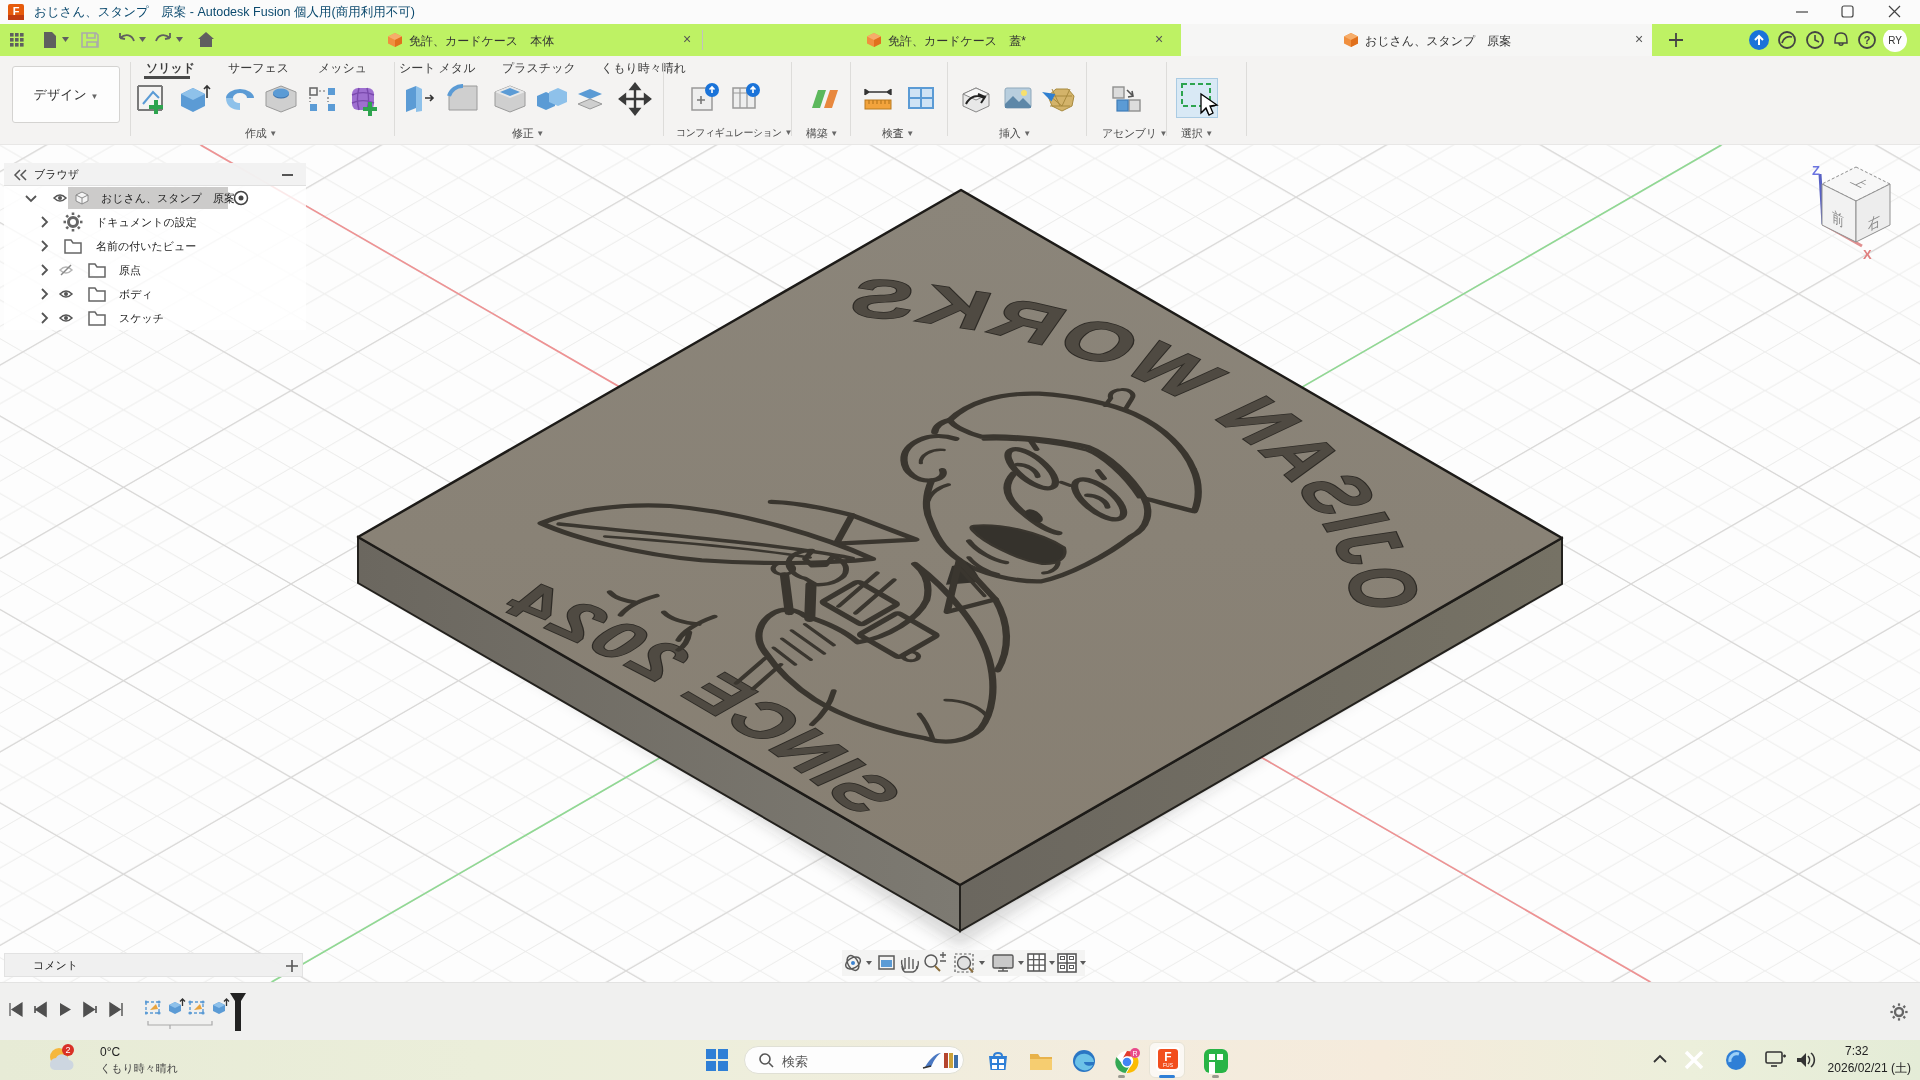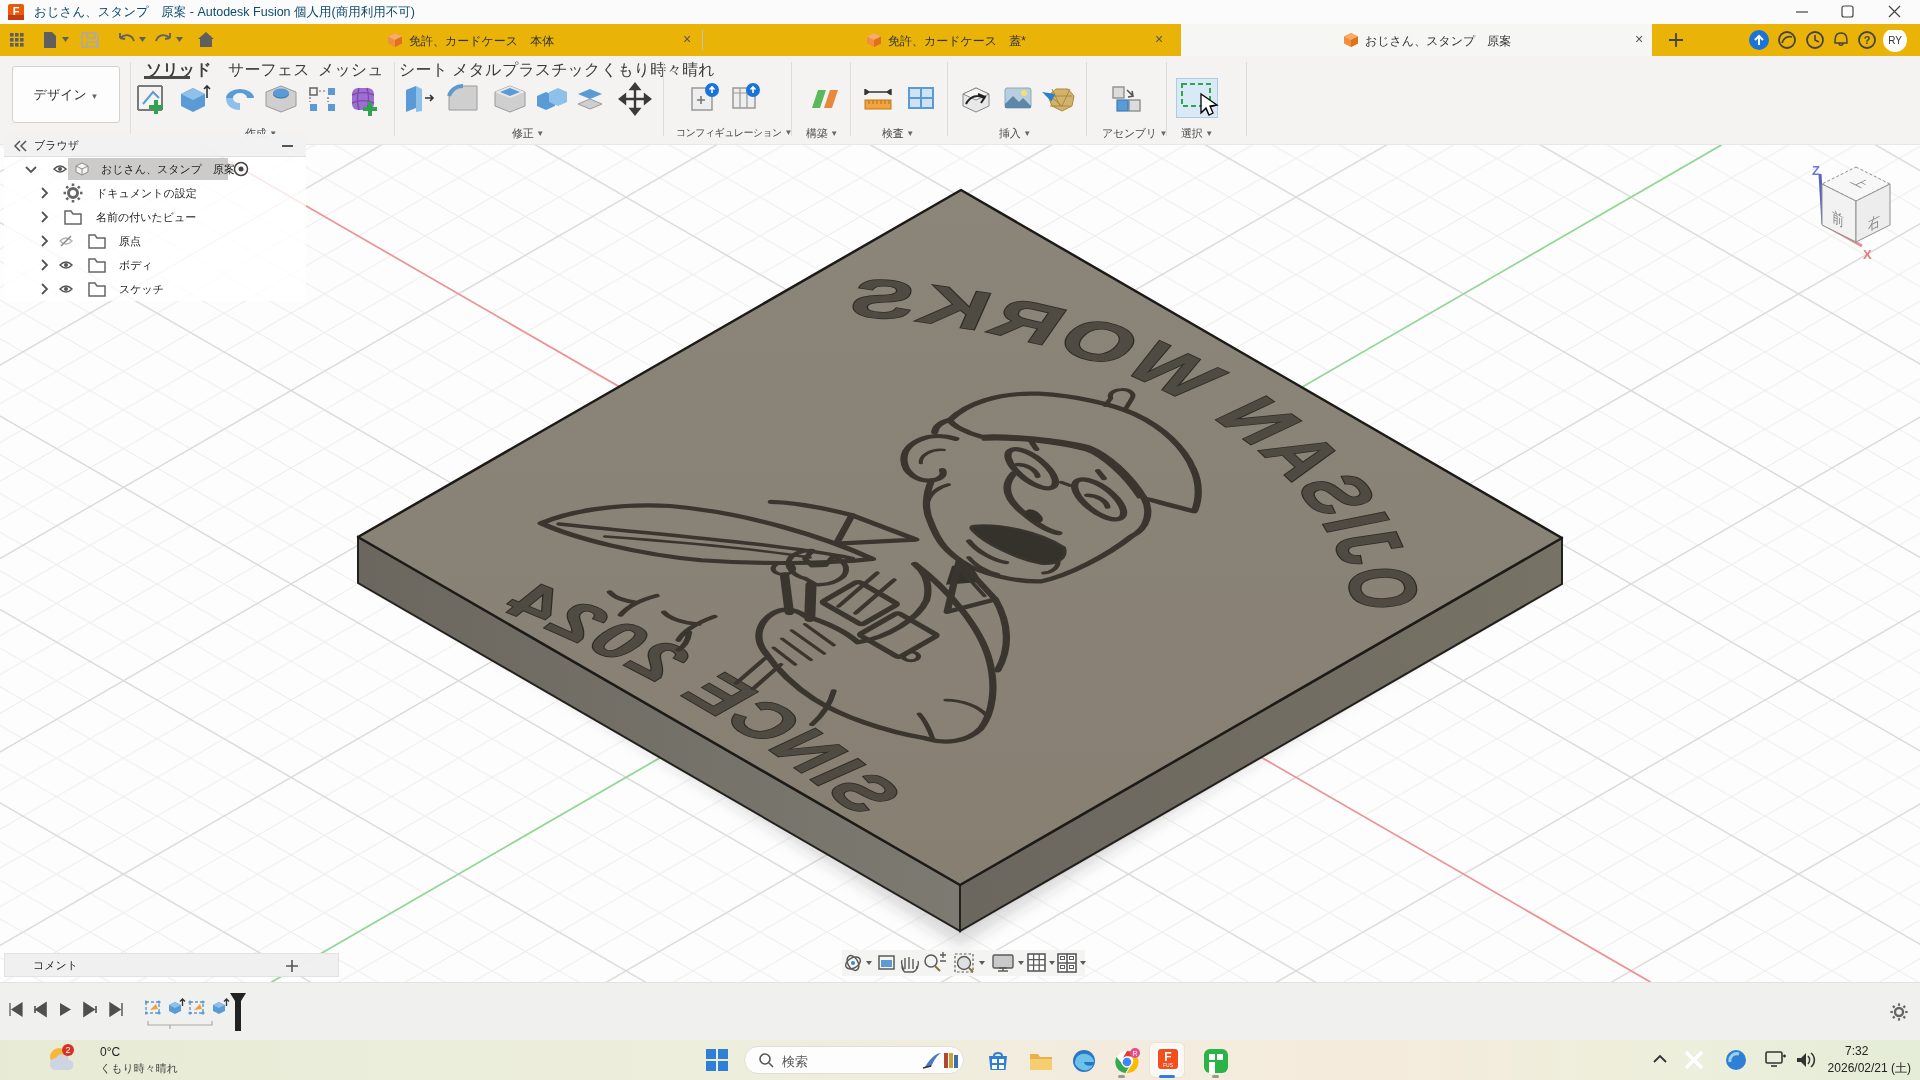--- a/index.html
+++ b/index.html
@@ -1,32 +1,32 @@
 <!DOCTYPE html>
 <html><head><meta charset="utf-8">
 <style>
 *{margin:0;padding:0;box-sizing:border-box;}
 html,body{width:1920px;height:1080px;overflow:hidden;font-family:"Liberation Sans",sans-serif;background:#fdfdfd;}
 .abs{position:absolute;}
 #titlebar{left:0;top:0;width:1920px;height:24px;background:#fbfbfb;}
 #titletext{left:34px;top:4px;font-size:12.5px;color:#0c4a6e;}
-#tabbar{left:0;top:24px;width:1920px;height:32px;background:#eab308;}
+#tabbar{left:0;top:24px;width:1920px;height:32px;background:#bef264;}
 #ribbon{left:0;top:56px;width:1920px;height:89px;background:#f4f3f2;border-bottom:1px solid #e8e7e6;}
-.rtab{position:absolute;top:4px;font-size:16px;color:#3c3c3c;}
+.rtab{position:absolute;top:4px;font-size:12px;color:#3c3c3c;font-family:Liberation Serif, serif;}
 .rlbl{position:absolute;top:70px;font-size:11px;letter-spacing:-0.3px;color:#4a4a4a;white-space:nowrap;}
 .rlbl .car{font-size:8px;color:#666;vertical-align:1px;}
 .rsep{position:absolute;top:6px;height:74px;width:1px;background:#dddcda;}
 #designbtn{left:12px;top:10px;width:108px;height:57px;background:#fdfdfd;border:1px solid #d4d3d1;border-radius:3px;font-size:13px;color:#333;text-align:center;line-height:55px;}
 .doctab-t{position:absolute;top:9px;font-size:12px;color:#333;white-space:nowrap;}
 .tclose{position:absolute;top:7px;font-size:14px;color:#555;}
-#browser{left:4px;top:134px;width:302px;}
+#browser{left:4px;top:163px;width:302px;}
 #bhead{position:relative;height:23px;background:rgba(242,242,242,.97);border-bottom:1px solid #e0e0e0;}
 .brow{position:relative;height:24px;background:rgba(255,255,255,.8);}
 .btext{position:absolute;top:5px;font-size:11px;color:#222;white-space:nowrap;}
-#comment{left:4px;top:953px;width:335px;height:24px;background:rgba(240,240,240,.97);border:1px solid #e2e2e2;}
+#comment{left:4px;top:953px;width:299px;height:24px;background:rgba(240,240,240,.97);border:1px solid #e2e2e2;}
 #timeline{left:0;top:982px;width:1920px;height:58px;background:#f0f0ef;border-top:1px solid #e3e3e2;}
 #taskbar{left:0;top:1040px;width:1920px;height:40px;background:linear-gradient(90deg,#e7ebd6 0%,#ebeeda 25%,#eeeedc 40%,#f3ecde 58%,#f5ebdc 72%,#ecefdb 88%,#e4ecd7 100%);}
 .tbicon{position:absolute;top:8px;width:26px;height:26px;}
 .small{font-size:11px;color:#333;}
 </style></head><body>
 <svg class="abs" style="left:0;top:0" width="1920" height="1080" viewBox="0 0 1920 1080">
     <defs>
 <pattern id="gmin" patternUnits="userSpaceOnUse" x="961" y="584" width="67.0" height="77.365">
  <path d="M0,0 L67.0,38.682 M0,38.682 L67.0,77.365 M0,38.682 L67.0,0 M0,77.365 L67.0,38.682" stroke="#ececeb" stroke-width="1" fill="none"></path>
 </pattern>

